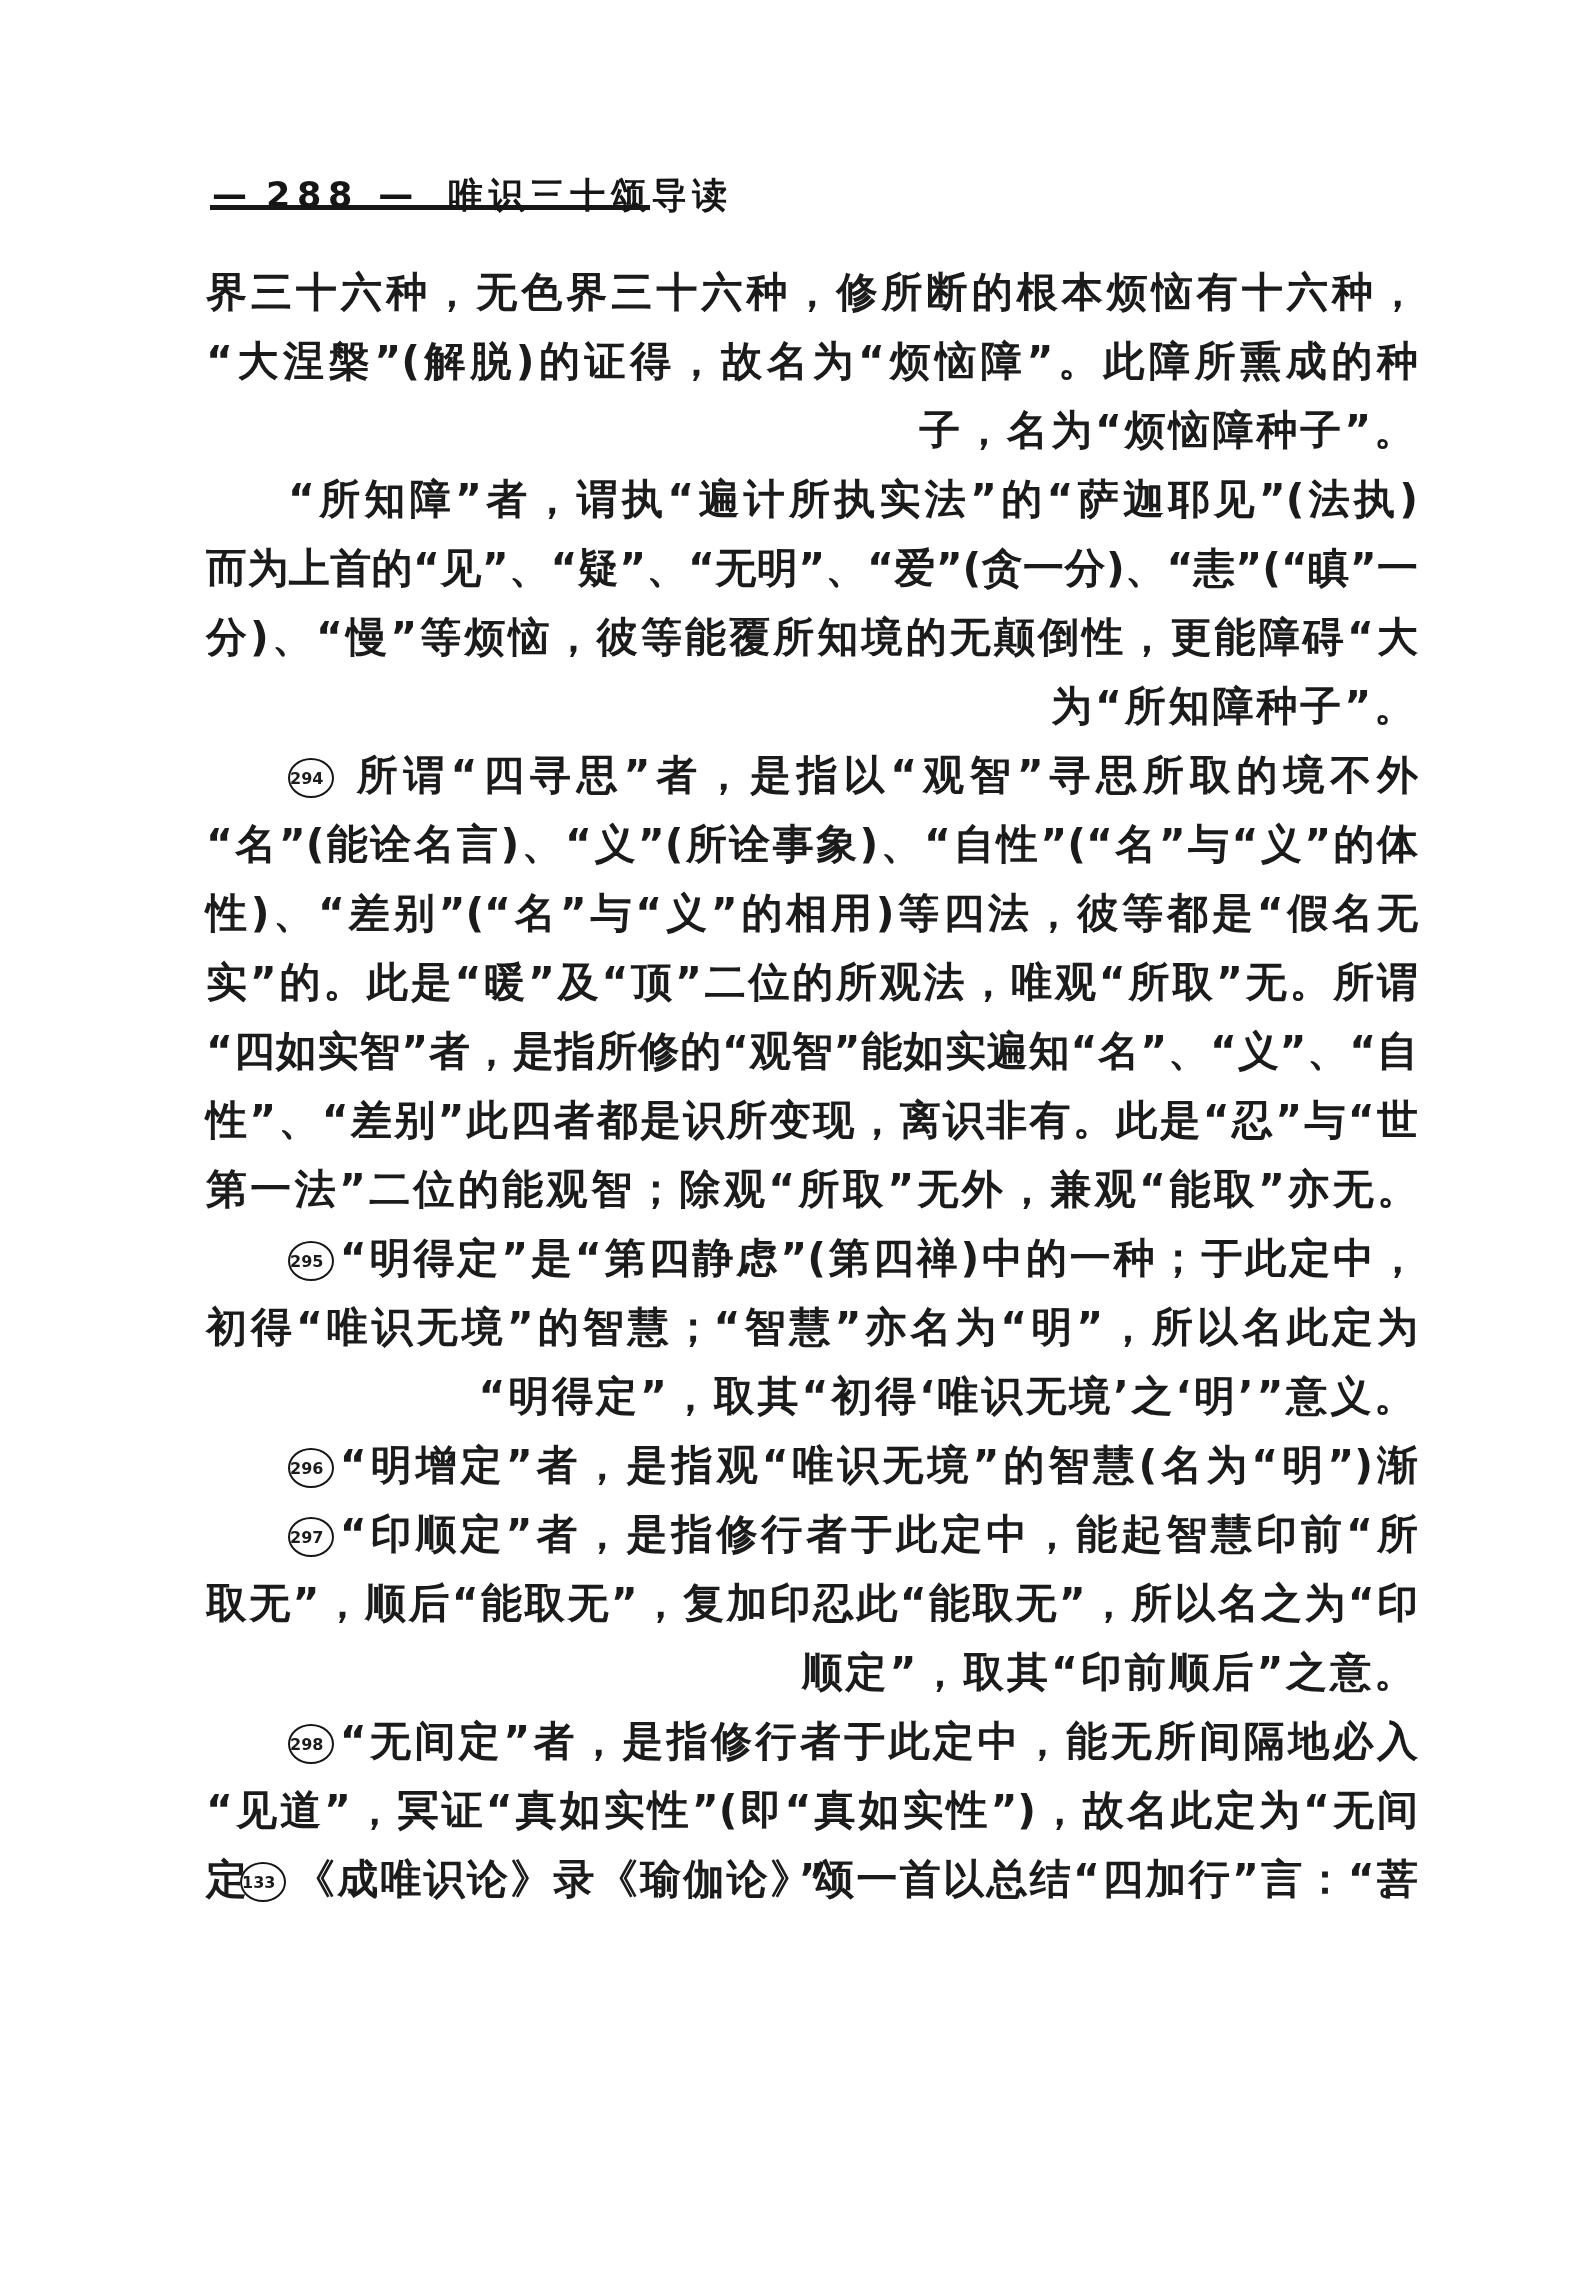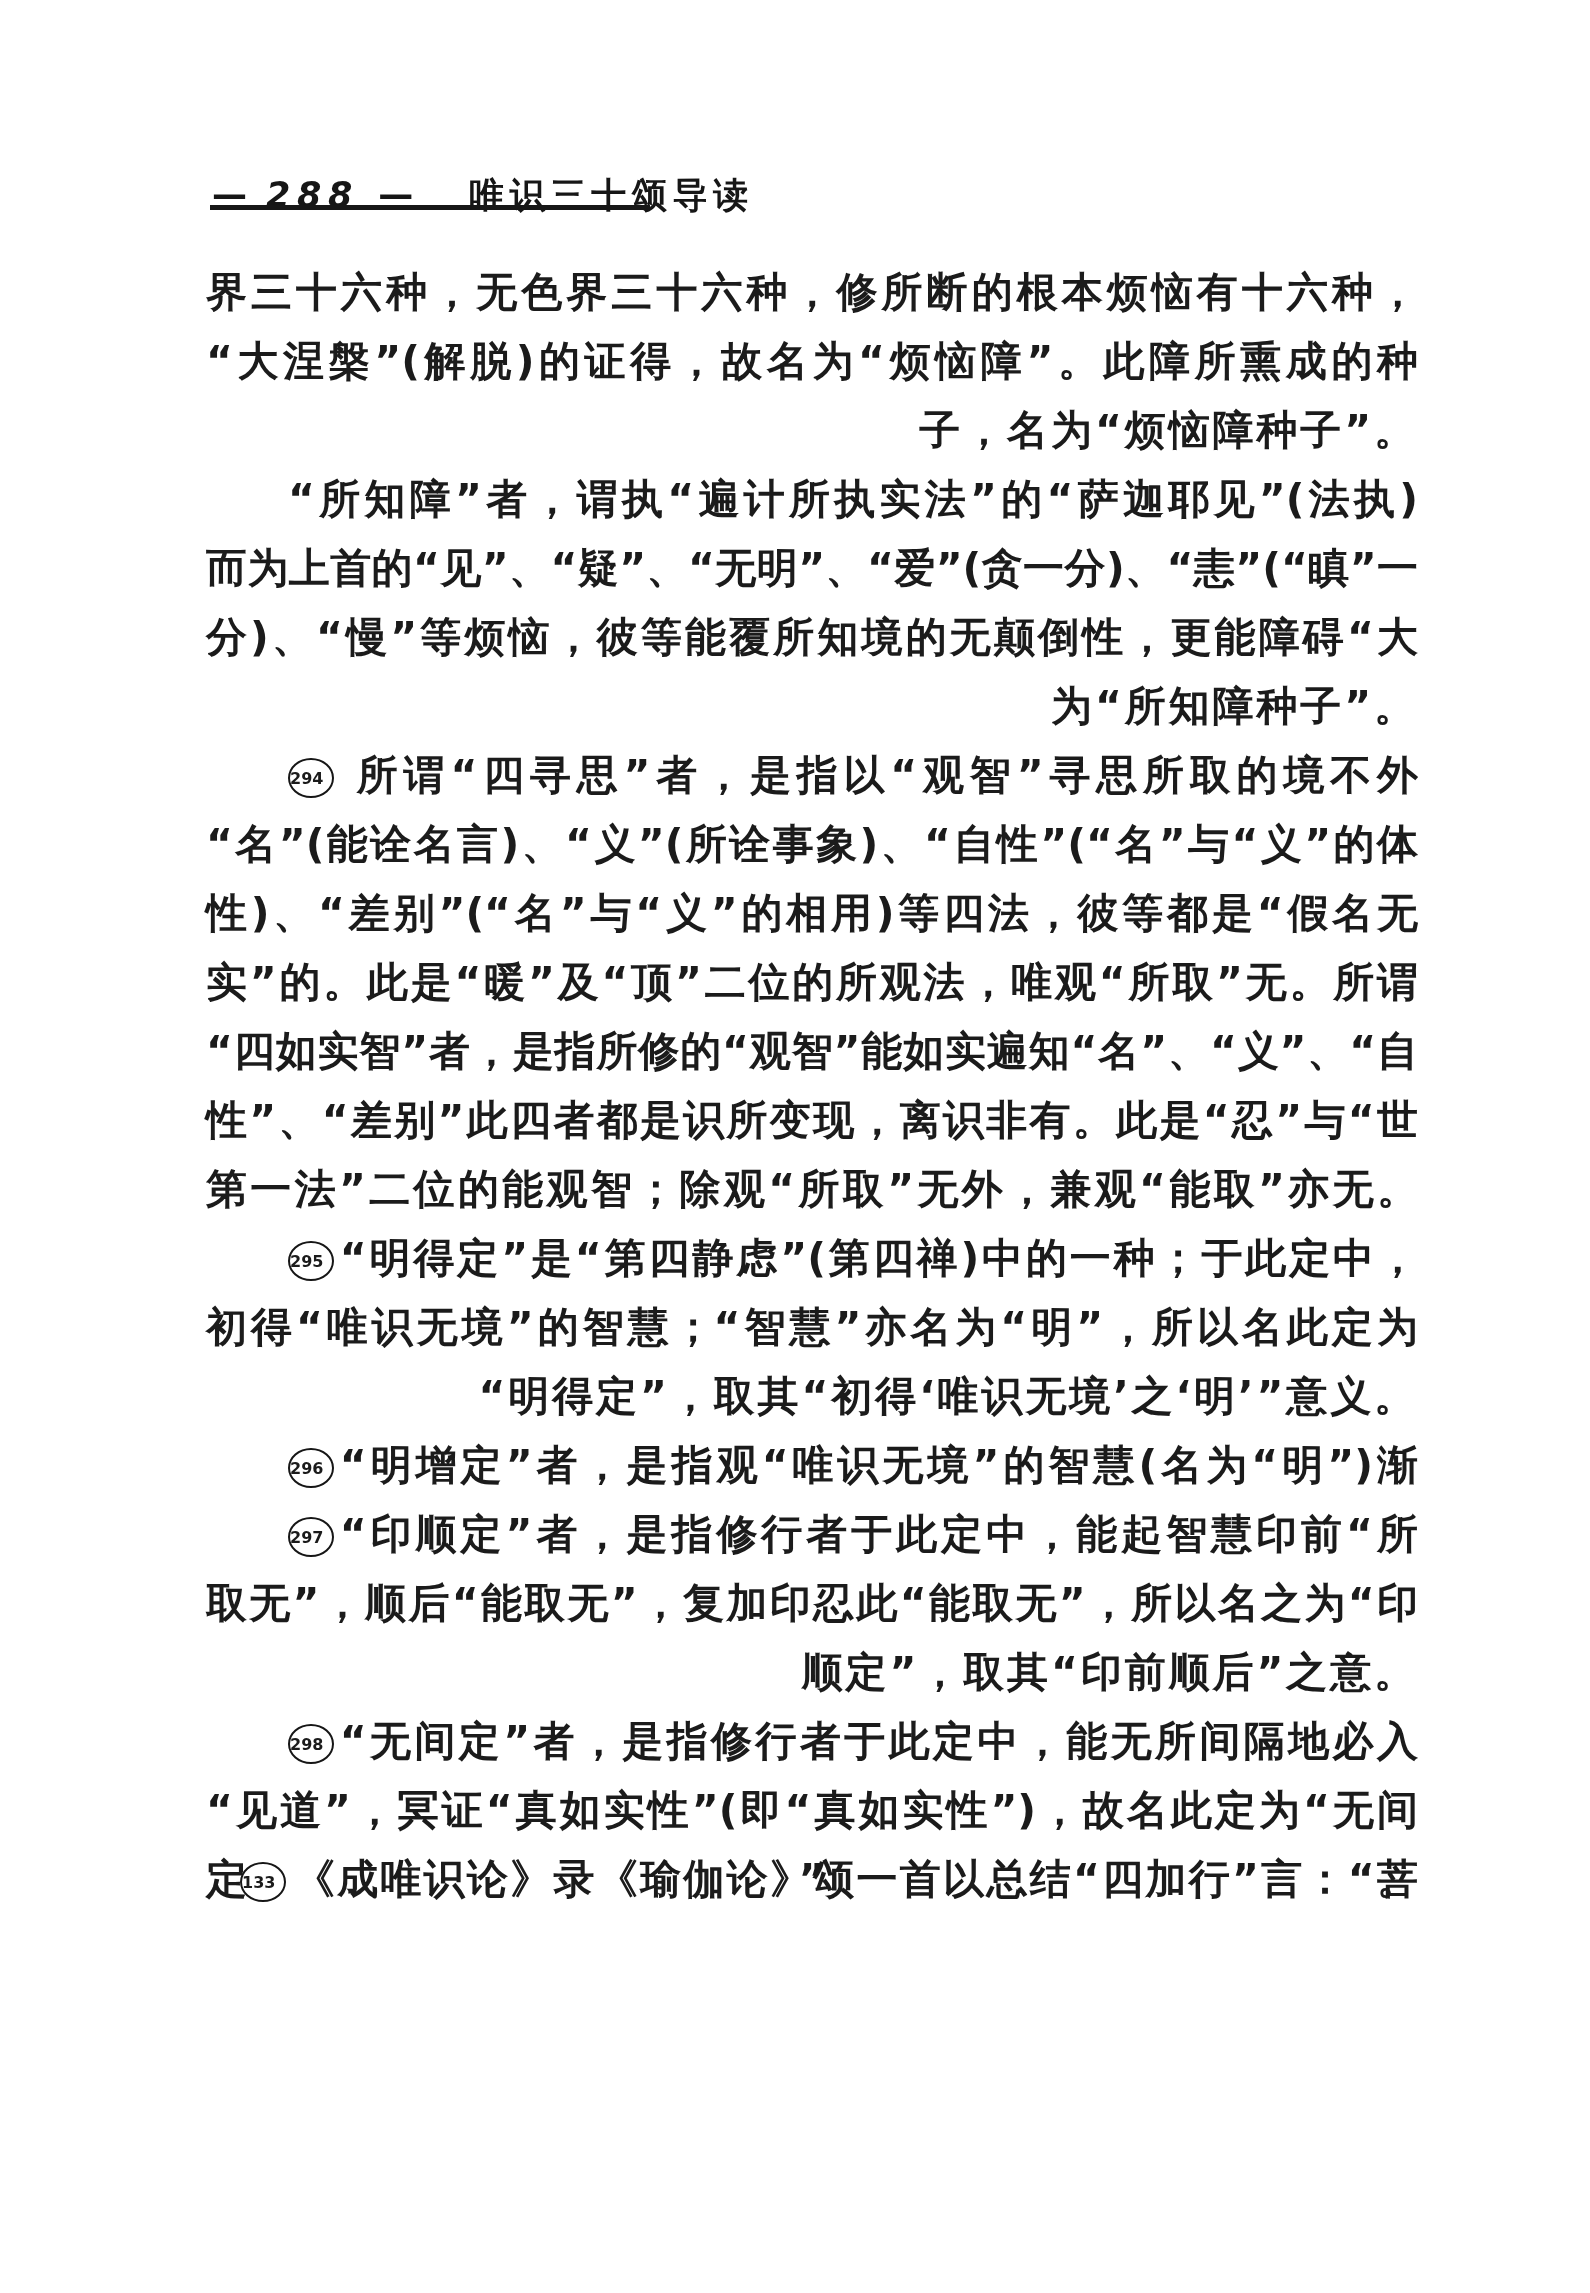--- a/index.html
+++ b/index.html
@@ -13,22 +13,22 @@
     color:#1a1a1a;
   }
   
   .header{
     position:absolute;left:212px;top:159px;
     display:flex;align-items:center;
     font-size:35px;font-weight:bold;color:#161616;
     white-space:nowrap;
   }
   .hdash{letter-spacing:0;}
-  .hnum{margin:16px 19px;letter-spacing:6.7px;font-style:italic;}
-  .htitle{margin-left:56px;letter-spacing:5.7px;}
+  .hnum{margin:16px 19px;letter-spacing:6.7px;}
+  .htitle{margin-left:35px;letter-spacing:5.7px;}
   .hrule{
     position:absolute;left:210px;top:205px;
     width:440px;height:4.8px;background:#171717;
   }
   
   .body{
     position:absolute;left:206px;top:258px;width:1212px;
     font-size:41px;font-weight:bold;color:#1b1b1b;
   }
   .ln{line-height:69px;height:69px;text-align:right;}

